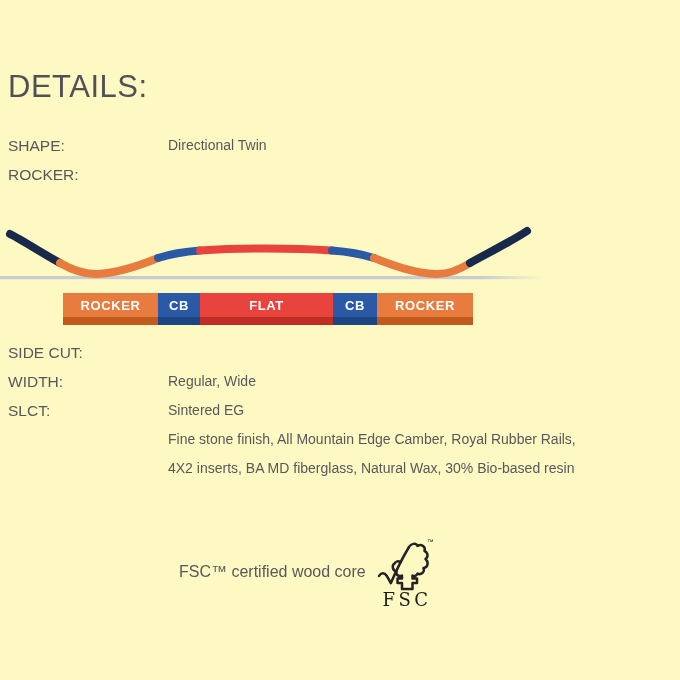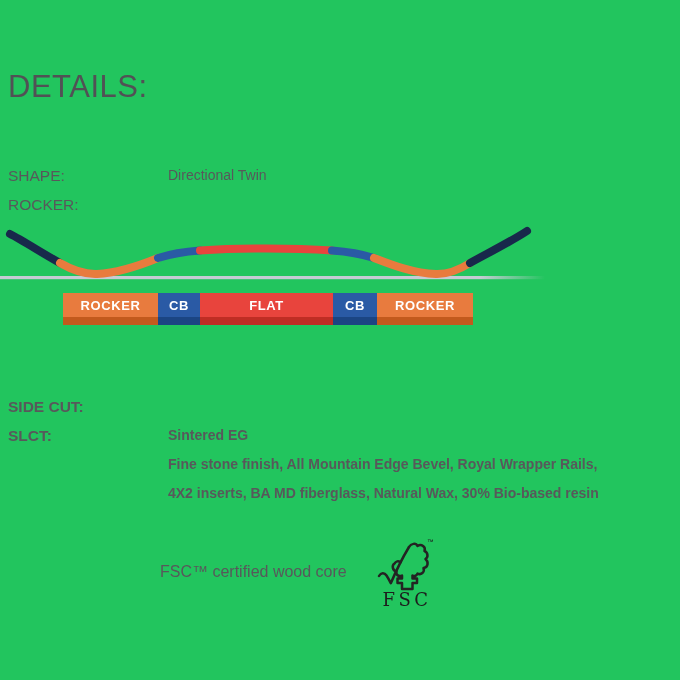--- a/index.html
+++ b/index.html
@@ -1,34 +1,34 @@
 <!DOCTYPE html>
 <html><head>
 <meta charset="utf-8">
 <style>
   * { margin:0; padding:0; box-sizing:border-box; }
   html,body { background:#ffffff; }
   .page {
-    position:relative; width:680px; height:680px; background:#22c55e;
+    position:relative; width:680px; height:680px; background:#fef9c3;
     font-family:"Liberation Sans", sans-serif; color:#56565a; overflow:hidden;
   }
   .page-title {
     position:absolute; left:8px; top:70px;
     font-size:31px; font-weight:400; letter-spacing:0.5px; color:#515155;
     line-height:34px;
   }
-  .spec-table { position:absolute; left:8px;margin-top:30px; }
+  .spec-table { position:absolute; left:8px; }
   .spec-table.top { top:131px; }
-  .spec-table.bottom { top:362px;font-weight:bold; }
+  .spec-table.bottom { top:338px; }
   .spec-row { display:flex; line-height:29px; height:29px; }
   .spec-label { width:160px; font-size:15.5px; color:#58585b; }
   .spec-value { font-size:14px; color:#58585b; white-space:nowrap; }
   .diagram { position:absolute; left:0; top:220px; width:680px; height:115px; }
   .bar-label { font-size:13px; font-weight:bold; fill:#ffffff; letter-spacing:0.6px; }
-  .fsc-note { position:absolute; left:160px; top:560px; font-size:16px; color:#58585b; line-height:24px; }
+  .fsc-note { position:absolute; left:179px; top:560px; font-size:16px; color:#58585b; line-height:24px; }
   .fsc-logo { position:absolute; left:376px; top:535px; width:62px; height:74px; }
   .fsc-logo path { fill:none; stroke:#232323; stroke-width:2.5; stroke-linecap:round; stroke-linejoin:round; }
   .fsc-wordmark { font-family:"DejaVu Serif", serif; font-size:18px; letter-spacing:3.5px; fill:#1d1d1d; }
   .fsc-tm { font-family:"Liberation Sans", sans-serif; font-size:6.5px; fill:#1d1d1d; }
 </style>
 </head>
 <body>
 
 <div class="page">
 
@@ -85,26 +85,30 @@
       <text class="bar-label" x="355" y="90" text-anchor="middle">CB</text>
       <text class="bar-label" x="425" y="90" text-anchor="middle">ROCKER</text>
     </g>
   </svg>
 
   <div class="spec-table bottom">
     <div class="spec-row">
       <div class="spec-label">SIDE CUT:</div>
     </div>
     <div class="spec-row">
+      <div class="spec-label">WIDTH:</div>
+      <div class="spec-value">Regular, Wide</div>
+    </div>
+    <div class="spec-row">
       <div class="spec-label">SLCT:</div>
       <div class="spec-value">Sintered EG</div>
     </div>
     <div class="spec-row">
       <div class="spec-label"></div>
-      <div class="spec-value">Fine stone finish, All Mountain Edge Bevel, Royal Wrapper Rails,</div>
+      <div class="spec-value">Fine stone finish, All Mountain Edge Camber, Royal Rubber Rails,</div>
     </div>
     <div class="spec-row">
       <div class="spec-label"></div>
       <div class="spec-value">4X2 inserts, BA MD fiberglass, Natural Wax, 30% Bio-based resin</div>
     </div>
   </div>
 
   <div class="fsc-note">FSC™ certified wood core</div>
 
   <svg class="fsc-logo" viewBox="0 0 62 74" xmlns="http://www.w3.org/2000/svg">

